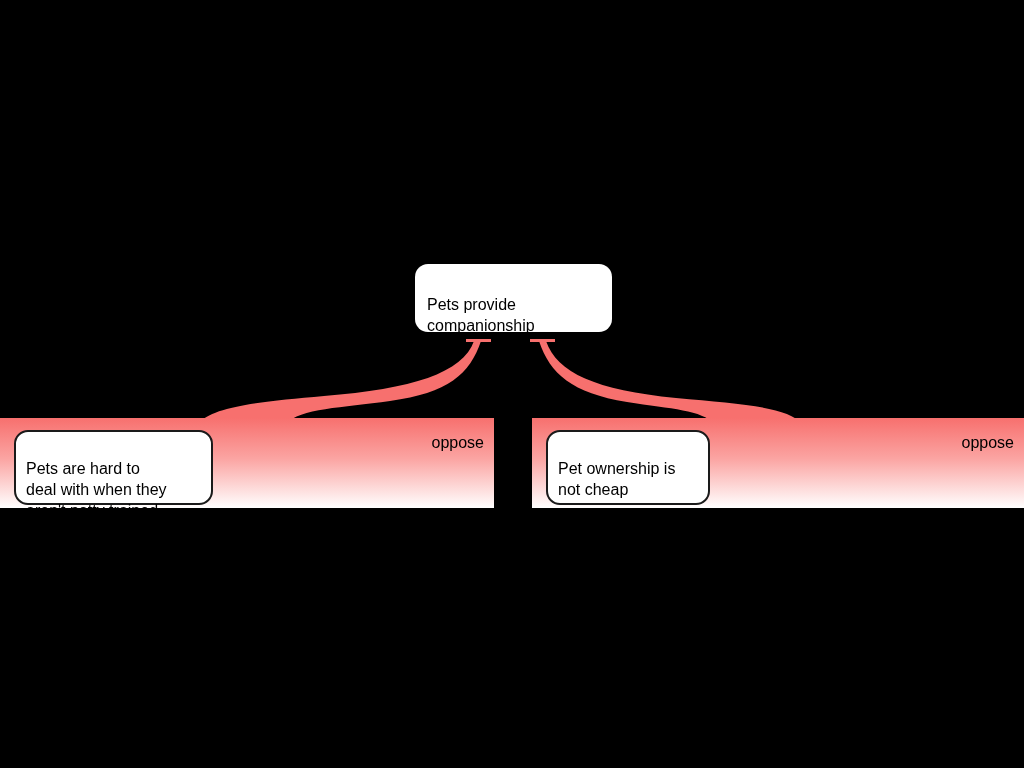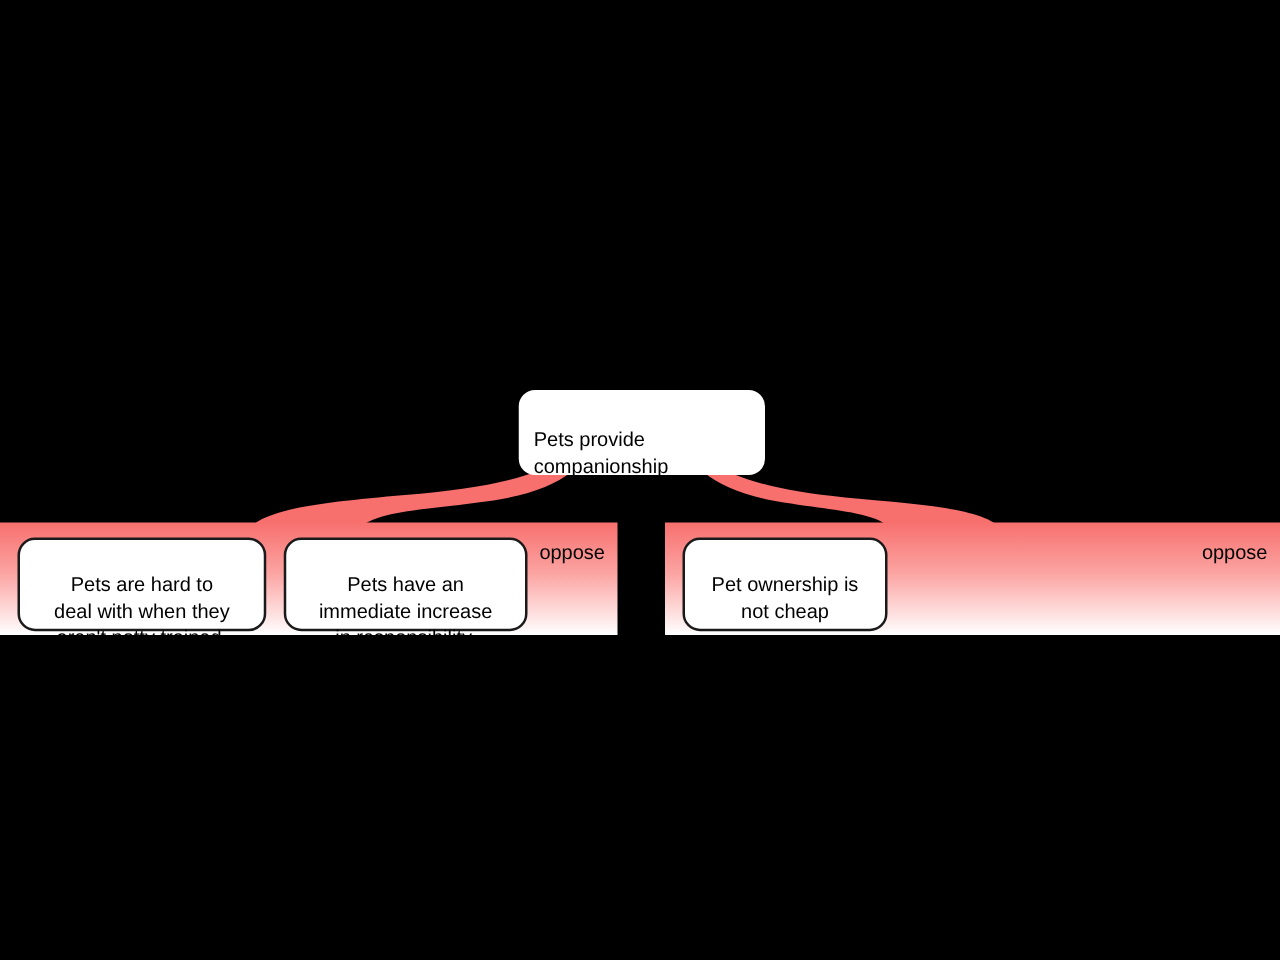--- a/index.html
+++ b/index.html
@@ -29,21 +29,20 @@
     width: 197px;
     height: 68px;
     background: #fff;
     border-radius: 13px;
     box-sizing: border-box;
     padding: 9px 12px;
     color: #000;
     font-size: 16px;
     line-height: 21px;
     white-space: pre-line;
-    margin-top: 48px;
   }
   .group {
     position: absolute;
     top: 418px;
     height: 90px;
     background: linear-gradient(180deg, #f7706e 0%, #fba4a2 45%, #fff 100%);
   }
   .group-left  { left: 0px;   width: 494px; }
   .group-right { left: 532px; width: 492px; }
   .relation-label {
@@ -60,21 +59,20 @@
     height: 75px;
     background: #fff;
     border: 2px solid #1a1a1a;
     border-radius: 14px;
     box-sizing: border-box;
     padding: 5px 10px;
     color: #000;
     font-size: 16px;
     line-height: 21px;
     white-space: pre-line;
-    text-align: center;
   }
   .box-l1 { left: 14px;  width: 199px; }
   .box-l2 { left: 227px; width: 195px; }
   .box-r1 { left: 14px;  width: 164px; }
   .box-r2 { left: 225px; width: 197px; }
 </style>
 </head>
 <body>
 
 <div id="canvas">
@@ -104,25 +102,20 @@
 companionship</span>
   </div>
 
   <div class="group group-left">
     <span class="relation-label">oppose</span>
     <div class="claim-box box-l1">
       <span>Pets are hard to
 deal with when they
 aren't potty trained.</span>
     </div>
-    <div class="claim-box box-l2">
-      <span>Pets have an
-immediate increase
-in responsibility.</span>
-    </div>
   </div>
 
   <div class="group group-right">
     <span class="relation-label">oppose</span>
     <div class="claim-box box-r1">
       <span>Pet ownership is
 not cheap</span>
     </div>
   </div>
 

